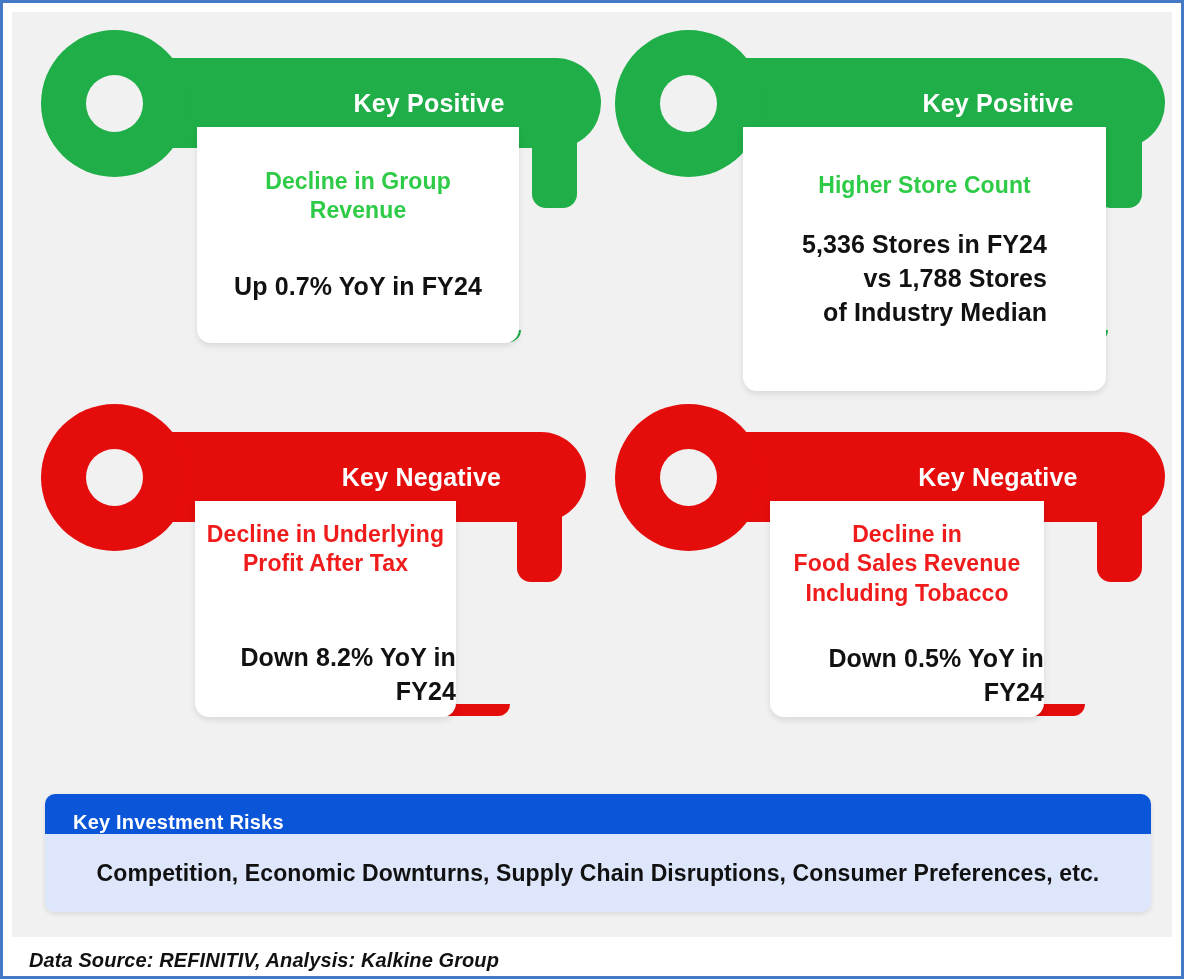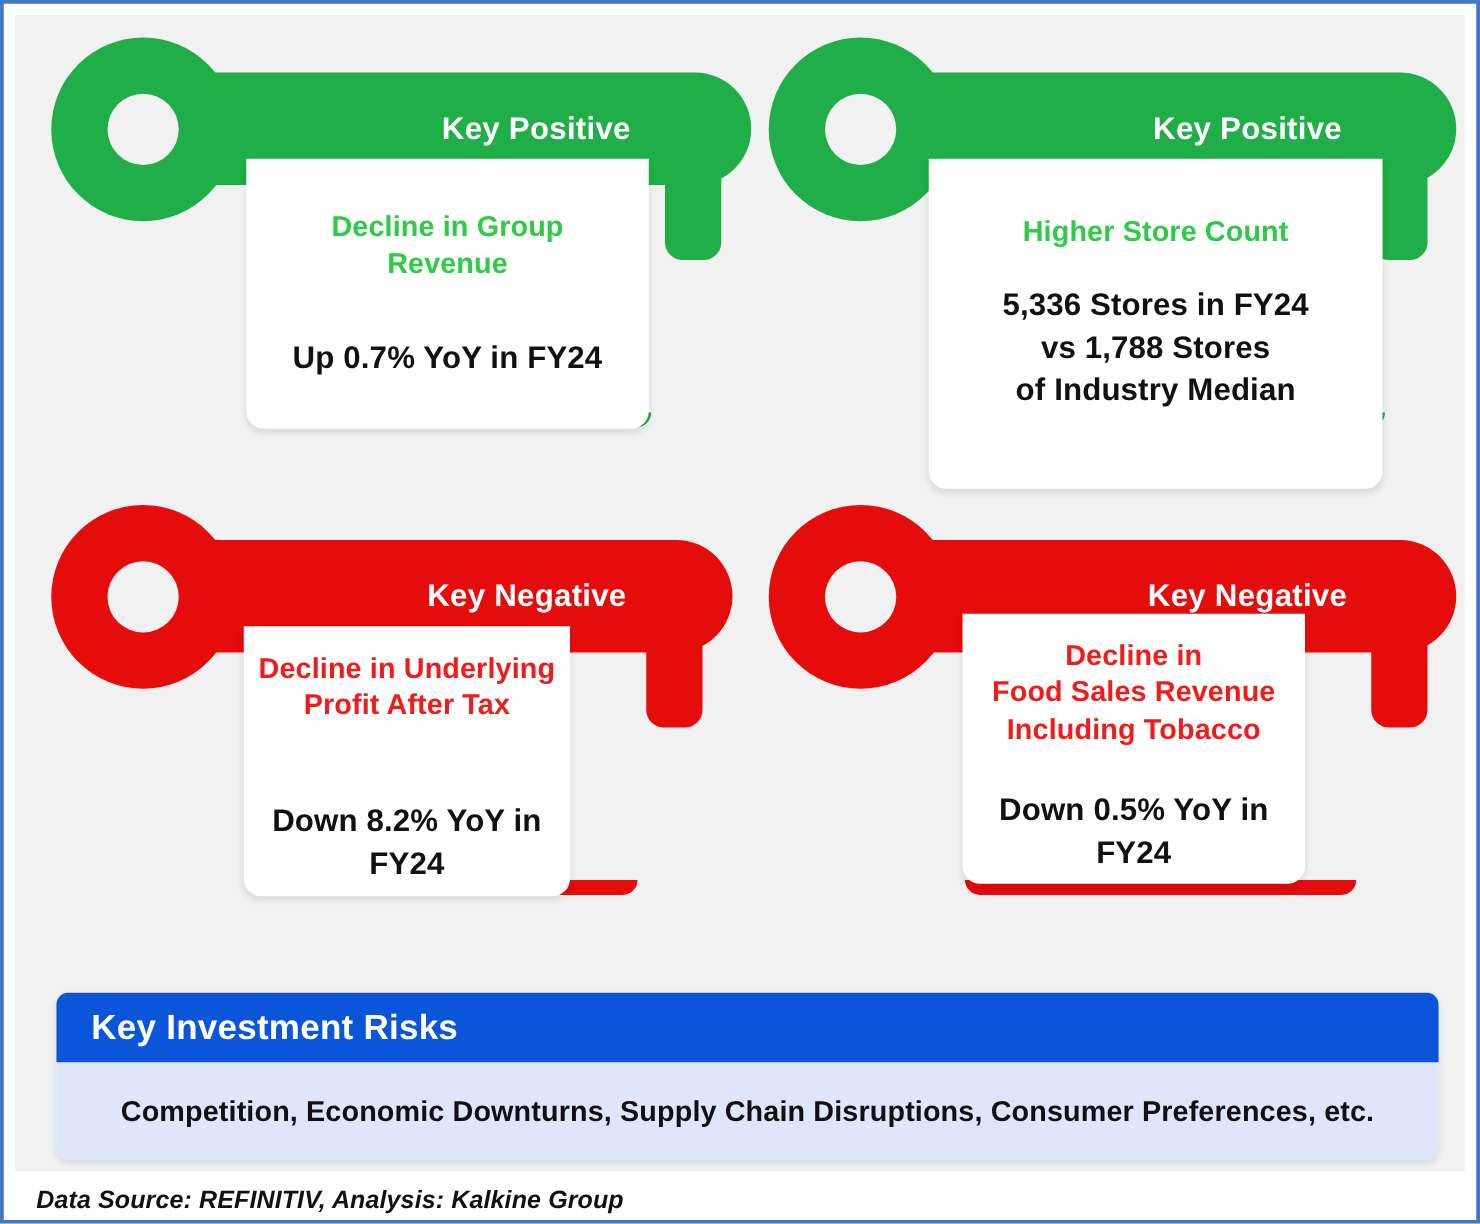--- a/index.html
+++ b/index.html
@@ -114,21 +114,21 @@
     font-size: 23px;
     font-weight: bold;
     text-align: center;
     line-height: 1.28;
     letter-spacing: 0.1px;
   }
   .card-value {
     font-size: 25px;
     font-weight: bold;
     color: #111111;
-    text-align: center;
+    text-align: right;
     line-height: 1.35;
     letter-spacing: 0.1px;
   }
 
   .green { background: #1FAE47; }
   .red   { background: #E50C0C; }
   .title-green { color: #2ECB47; }
   .title-red   { color: #F01B1B; }
 
   
@@ -136,24 +136,24 @@
     position: absolute;
     left: 33px;
     top: 782px;
     width: 1106px;
     border-radius: 10px;
     overflow: hidden;
     box-shadow: 0 2px 5px rgba(0,0,0,0.10);
   }
   .risks-header {
     background: #0B55D8;
-    height: 56px;
+    height: 40px;
     line-height: 56px;
     color: #ffffff;
-    font-size: 28px;
+    font-size: 20px;
     font-weight: bold;
     padding-left: 28px;
     box-sizing: border-box;
     letter-spacing: 0.2px;
   }
   .risks-body {
     background: #DEE6FB;
     height: 78px;
     display: flex;
     align-items: center;
@@ -240,21 +240,21 @@
     </div>
 
     <div class="keycard" style="left:603px; top:392px; width:550px; height:340px;">
       <div class="key-shaft red" style="width:490px;">
         <div class="key-label">Key Negative</div>
       </div>
       <div class="key-tooth red" style="left:482px;"></div>
       <div class="key-head red"></div>
 
       <div class="card-accent red" style="left:157px; top:300px; width:313px;"></div>
-      <div class="card-body" style="left:155px; top:87px; width:274px; height:216px; padding-top:19px;">
+      <div class="card-body" style="left:155px; top:97px; width:274px; height:216px; padding-top:19px;">
         <div class="card-title title-red">
           <div>Decline in</div>
           <div>Food Sales Revenue</div>
           <div>Including Tobacco</div>
         </div>
         <div class="card-value" style="margin-top:34px;">
           <div>Down 0.5% YoY in FY24</div>
         </div>
       </div>
     </div>

